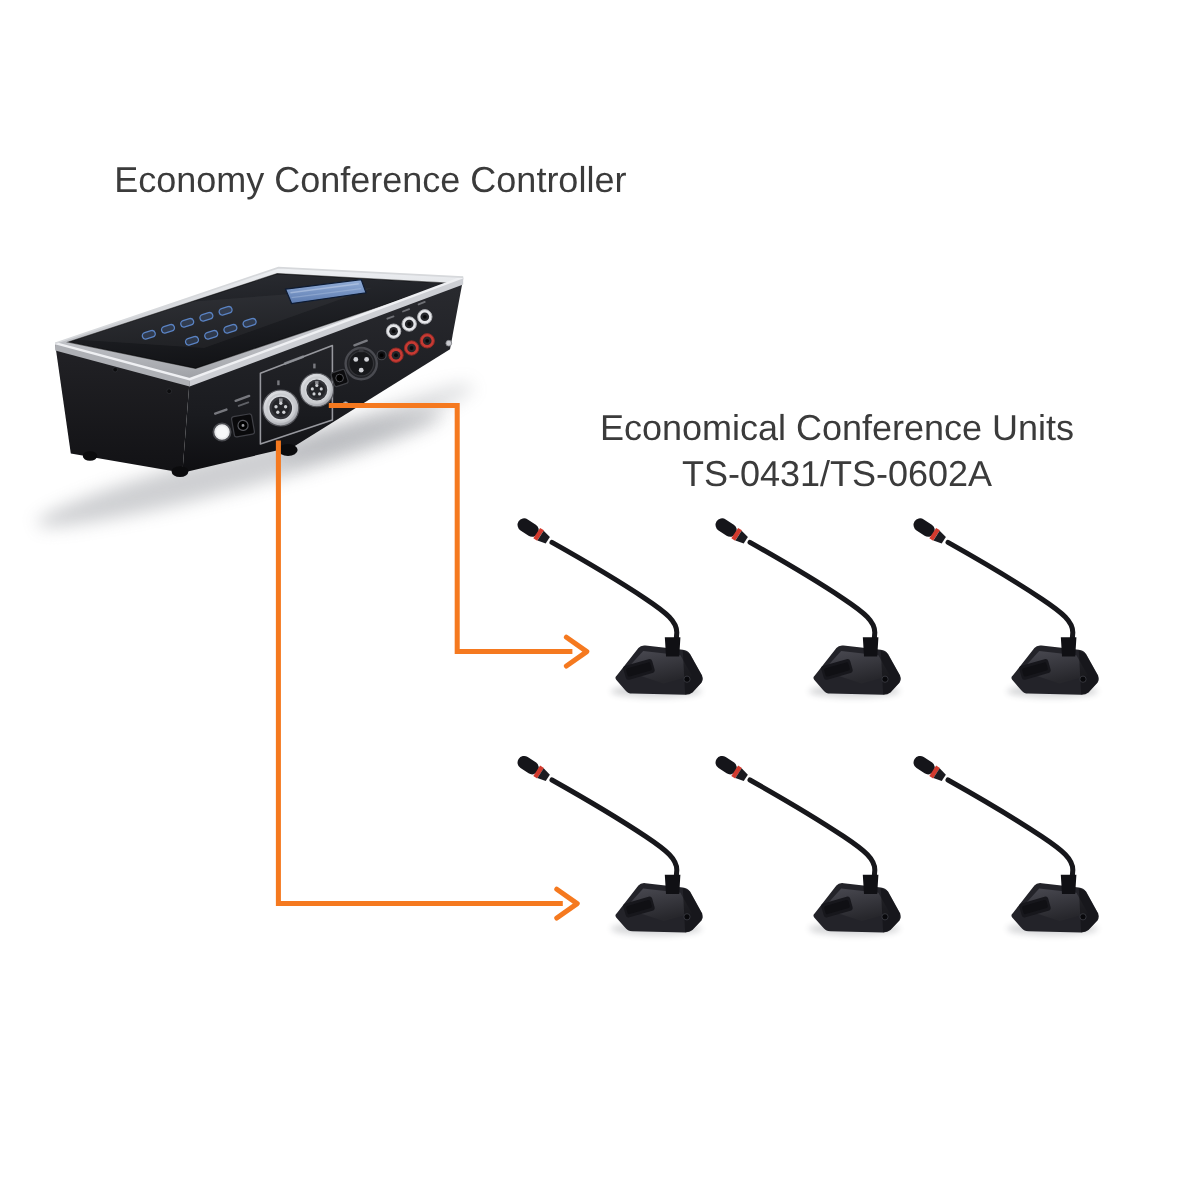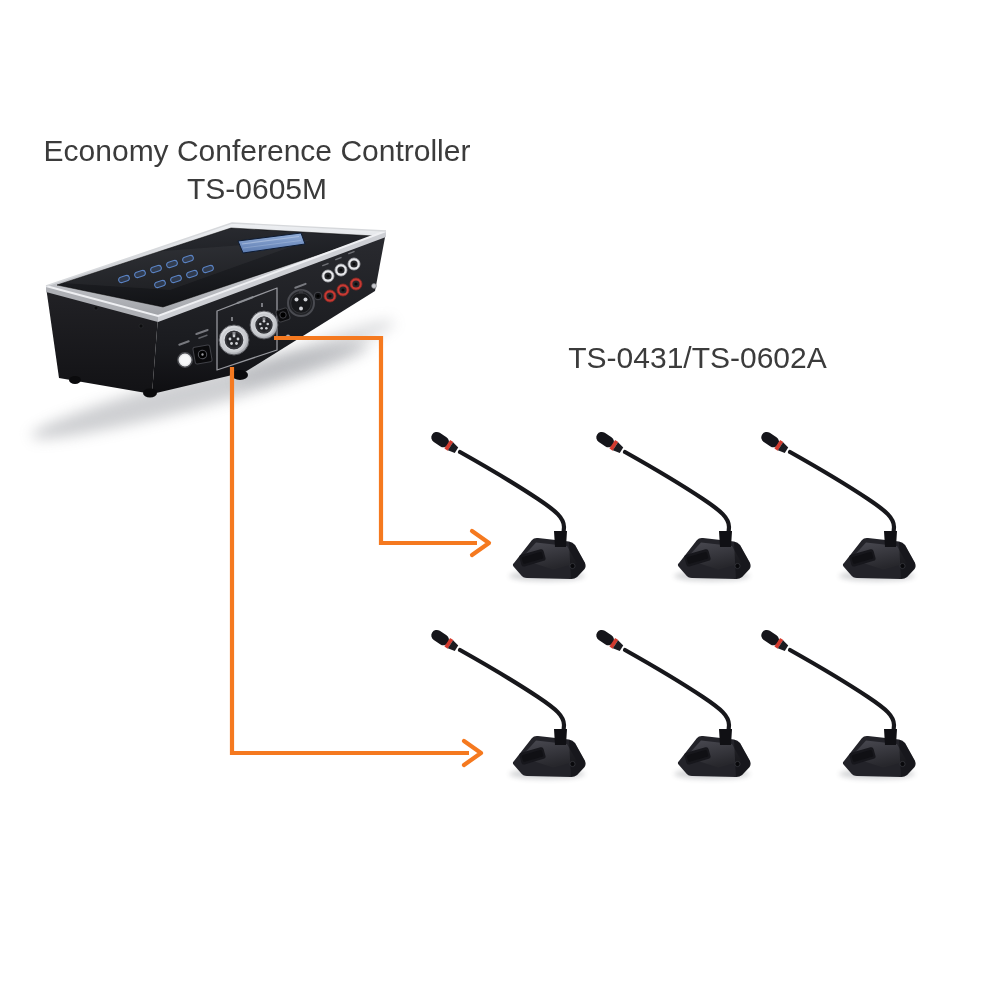--- a/index.html
+++ b/index.html
@@ -6,34 +6,34 @@
   body{
     width:1000px;height:1000px;position:relative;overflow:hidden;
     background:#ffffff;
     font-family:"Liberation Sans", sans-serif;
   }
   .title{
     position:absolute;text-align:center;
     font-size:30px;line-height:38px;font-weight:400;
     color:var(--text,#3b3b3b);
   }
-  #controller-title{left:4px;top:132px;width:506px;}
+  #controller-title{left:16px;top:132px;width:506px;text-align:right;}
   #units-title{left:445px;top:339px;width:505px;}
   #scene{position:absolute;left:0;top:0;}
   use{overflow:visible;}
 </style>
 </head>
 <body style="--text: #3B3B3B; --mic-red: #D23A2E;">
 
 <div class="title" id="controller-title">
   <div>Economy Conference Controller</div>
-  <div>TS-0605M</div>
 </div>
 
 <div class="title" id="units-title">
+  <div>Economical Conference Units</div>
   <div>TS-0431/TS-0602A</div>
 </div>
 
 <svg id="scene" width="1000" height="1000" viewBox="0 0 1000 1000">
   <defs>
     <filter id="blurS" x="-60%" y="-60%" width="220%" height="220%">
         <feGaussianBlur stdDeviation="2.5"></feGaussianBlur>
       </filter>
     <filter id="blurB" x="-60%" y="-60%" width="220%" height="220%">
         <feGaussianBlur stdDeviation="7"></feGaussianBlur>

